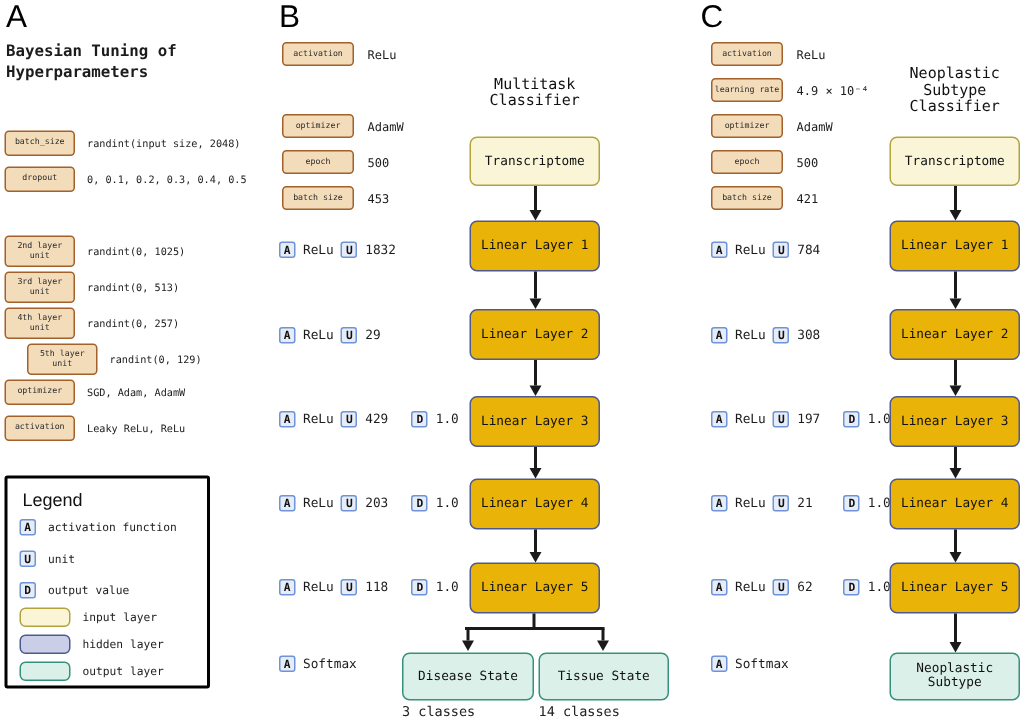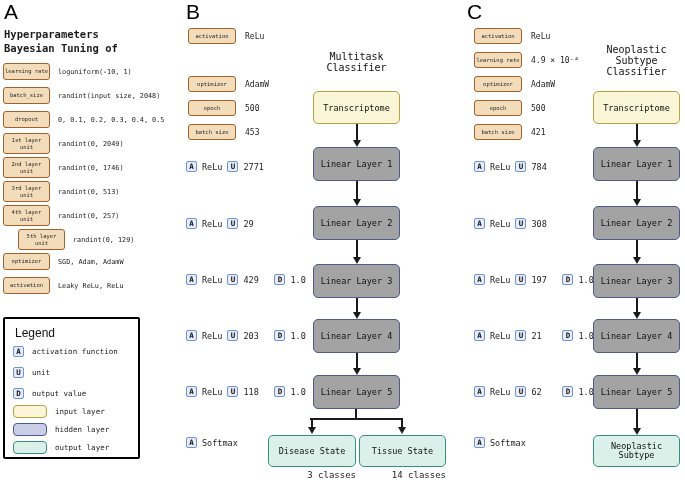--- a/index.html
+++ b/index.html
@@ -25,25 +25,25 @@
   .badge { width:11px; height:11px; background:#e7edf8; border:1.2px solid #6e93d6;
            border-radius:2px; display:flex; align-items:center; justify-content:center;
            font-size:7.5px; font-weight:bold; color:#111; flex:0 0 auto; }
   .num { display:inline-block; min-width:26px; }
   
   .flowbox { position:absolute; width:87px; border-radius:5px; display:flex;
              align-items:center; justify-content:center; text-align:center;
              font-size:8.5px; color:#111; }
   .col { flex-direction:column; line-height:9.5px; }
   .input-box  { background:#faf5d7; border:1.6px solid #b3a33f; }
-  .hidden-box { background:#a3a3a3; border:1.6px solid #4e5a8e; }
+  .hidden-box { background:#eab308; border:1.6px solid #4e5a8e; }
   .output-box { background:#daf0e9; border:1.6px solid #36917c; }
   .flow-title { position:absolute; text-align:center; font-size:10px; line-height:11.2px; color:#111; }
   .flow-title span { display:block; }
-  .classes { position:absolute; font-size:9px; text-align:right; color:#222; }
+  .classes { position:absolute; font-size:9px; text-align:left; color:#222; }
   
   .arrow { position:absolute; width:9px; display:flex; flex-direction:column; align-items:center; }
   .shaft { width:2px; background:#1a1a1a; flex:1; }
   .head  { width:0; height:0; border-left:4.5px solid transparent;
            border-right:4.5px solid transparent; border-top:7px solid #1a1a1a; }
   .vline { position:absolute; width:2px; background:#1a1a1a; }
   .hline { position:absolute; height:2px; background:#1a1a1a; }
   
   .legend { position:absolute; left:3px; top:317px; width:137px; height:142px;
             border:2px solid #000; border-radius:2px; background:#fff; }
@@ -55,53 +55,41 @@
   .sw-hidden { background:#cacfe7; border:1.4px solid #4e5a8e; }
   .sw-output { background:#daf0e9; border:1.4px solid #36917c; }
 </style>
 </head>
 <body>
 
 <div class="canvas">
 
   <div class="panel-letter" style="left:4px;top:0px">A</div>
   <div class="fig-title" style="left:4px;top:28px">
+    <span>Bayesian Tuning of</span>
     <span>Hyperparameters</span>
-    <span>Bayesian Tuning of</span>
-  </div>
-
-  <div class="prow" style="left:3px;top:63px;height:17px">
-    <div class="pbox w47 one">
-        <span>learning rate</span>
-      </div>
-    <div class="pval">loguniform(-10, 1)</div>
-  </div>
+  </div>
+
   <div class="prow" style="left:3px;top:87px;height:17px">
     <div class="pbox w47 one">
         <span>batch_size</span>
       </div>
     <div class="pval">randint(input size, 2048)</div>
   </div>
   <div class="prow" style="left:3px;top:111px;height:17px">
     <div class="pbox w47 one">
         <span>dropout</span>
       </div>
     <div class="pval">0, 0.1, 0.2, 0.3, 0.4, 0.5</div>
   </div>
-  <div class="prow" style="left:3px;top:133px;height:21px">
-    <div class="pbox w47" style="padding:0 6px">
-        <span>1st layer unit</span>
-      </div>
-    <div class="pval">randint(0, 2049)</div>
-  </div>
   <div class="prow" style="left:3px;top:157px;height:21px">
     <div class="pbox w47" style="padding:0 6px">
         <span>2nd layer unit</span>
       </div>
-    <div class="pval">randint(0, 1746)</div>
+    <div class="pval">randint(0, 1025)</div>
   </div>
   <div class="prow" style="left:3px;top:181px;height:21px">
     <div class="pbox w47" style="padding:0 6px">
         <span>3rd layer unit</span>
       </div>
     <div class="pval">randint(0, 513)</div>
   </div>
   <div class="prow" style="left:3px;top:205px;height:21px">
     <div class="pbox w47" style="padding:0 6px">
         <span>4th layer unit</span>
@@ -179,21 +167,21 @@
     <div class="pbox w48 one">
         <span>batch size</span>
       </div>
     <div class="bval">453</div>
   </div>
 
   <div class="anno" style="left:186px;top:161px">
     <span class="badge">A</span>
     <span>ReLu</span>
     <span class="badge">U</span>
-    <span class="num">2771</span>
+    <span class="num">1832</span>
   </div>
   <div class="anno" style="left:186px;top:218px">
     <span class="badge">A</span>
     <span>ReLu</span>
     <span class="badge">U</span>
     <span class="num">29</span>
   </div>
   <div class="anno" style="left:186px;top:274px">
     <span class="badge">A</span>
     <span>ReLu</span>

